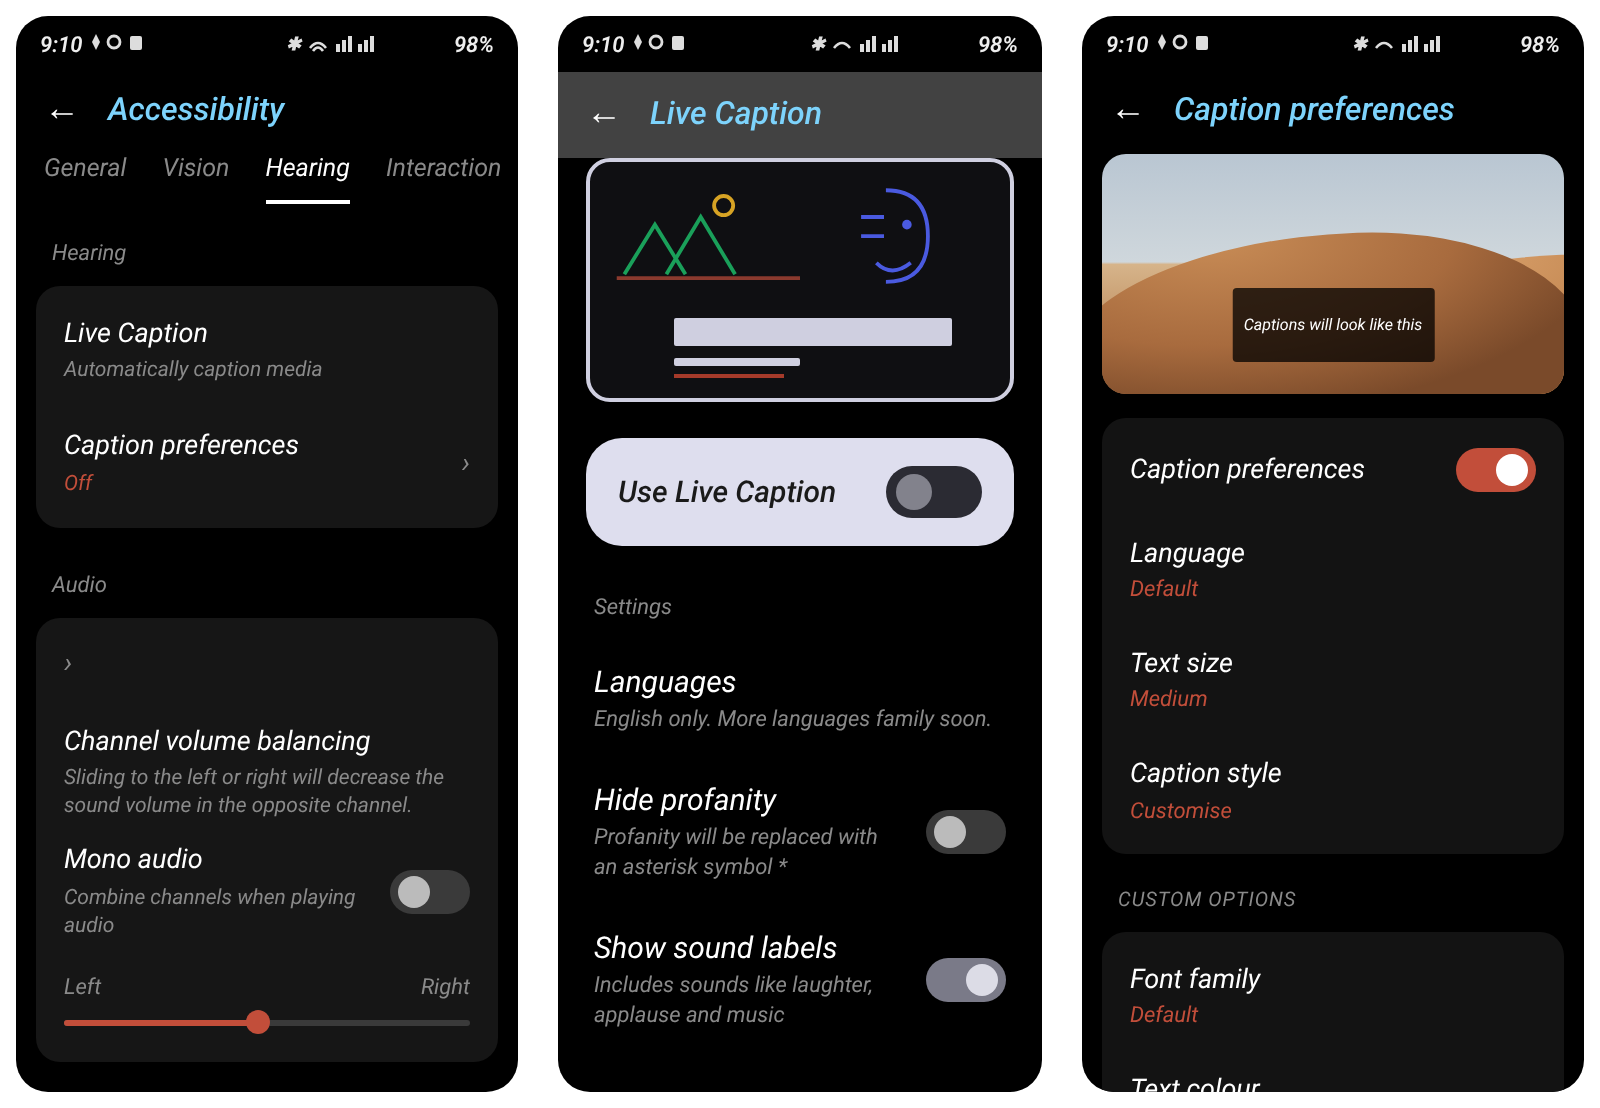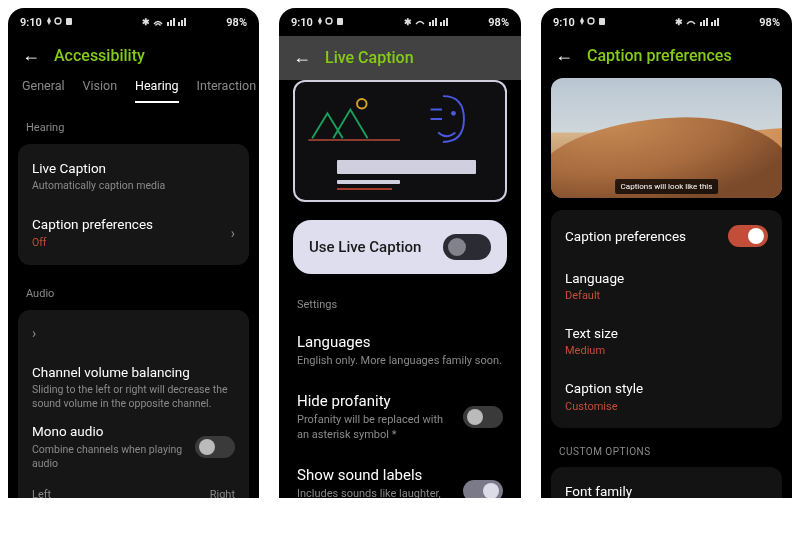--- a/index.html
+++ b/index.html
@@ -4,26 +4,27 @@
 <style>
   html, body {
     margin: 0;
     padding: 0;
     background: #ffffff;
     font-family: -apple-system, Roboto, "Helvetica Neue", Arial, sans-serif;
     -webkit-font-smoothing: antialiased;
   }
   .canvas {
     width: 800px;
-    height: 498px;
+    height: 554px;
     display: flex;
     justify-content: space-between;
     box-sizing: border-box;
     padding: 8px;
     background: #ffffff;
+    font-style: italic;
   }
   .phone {
     width: 251px;
     height: 538px;
     background: #000000;
     border-radius: 16px;
     overflow: hidden;
     color: #ffffff;
     display: flex;
     flex-direction: column;
@@ -52,21 +53,21 @@
     display: flex;
     align-items: center;
     padding: 8px 14px 10px 14px;
     gap: 14px;
     flex-shrink: 0;
   }
   .app-header.grey { background: #424242; padding-top:10px; padding-bottom:12px; }
   .app-header .title {
     font-size: 16px;
     font-weight: 500;
-    color: #84cc16;
+    color: #7dd3fc;
   }
 
   
   .tabs {
     display: flex;
     gap: 18px;
     padding: 2px 14px 0 14px;
     font-size: 12.5px;
     color: #8a8a8a;
     flex-shrink: 0;
@@ -193,23 +194,23 @@
     border-top-left-radius: 80% 100%;
     border-top-right-radius: 60% 90%;
     transform: rotate(-2deg);
   }
   .image-preview .dune2 {
     position:absolute; right:-40px; bottom:-20px; width:220px; height:90px;
     background: radial-gradient(ellipse 180px 90px at 60% 0%, #d9a06a 0%, #b77a45 70%);
     border-top-left-radius: 90% 100%;
   }
   .caption-chip {
-    position:absolute; bottom:4px; left:50%; transform:translateX(-50%);
+    position:absolute; bottom:16px; left:50%; transform:translateX(-50%);
     background: rgba(0,0,0,.75); color:#fff; font-size:8px;
-    padding:3px 6px; border-radius:2px;
+    padding:14px 6px; border-radius:2px;
   }
 
   .phone3 .row .label { font-size:13.5px; }
   .phone3 .section-label.tight { padding-top:14px; }
   .phone3 .card { background:#131313; }
 </style>
 </head>
 <body>
 
 <div class="canvas">

